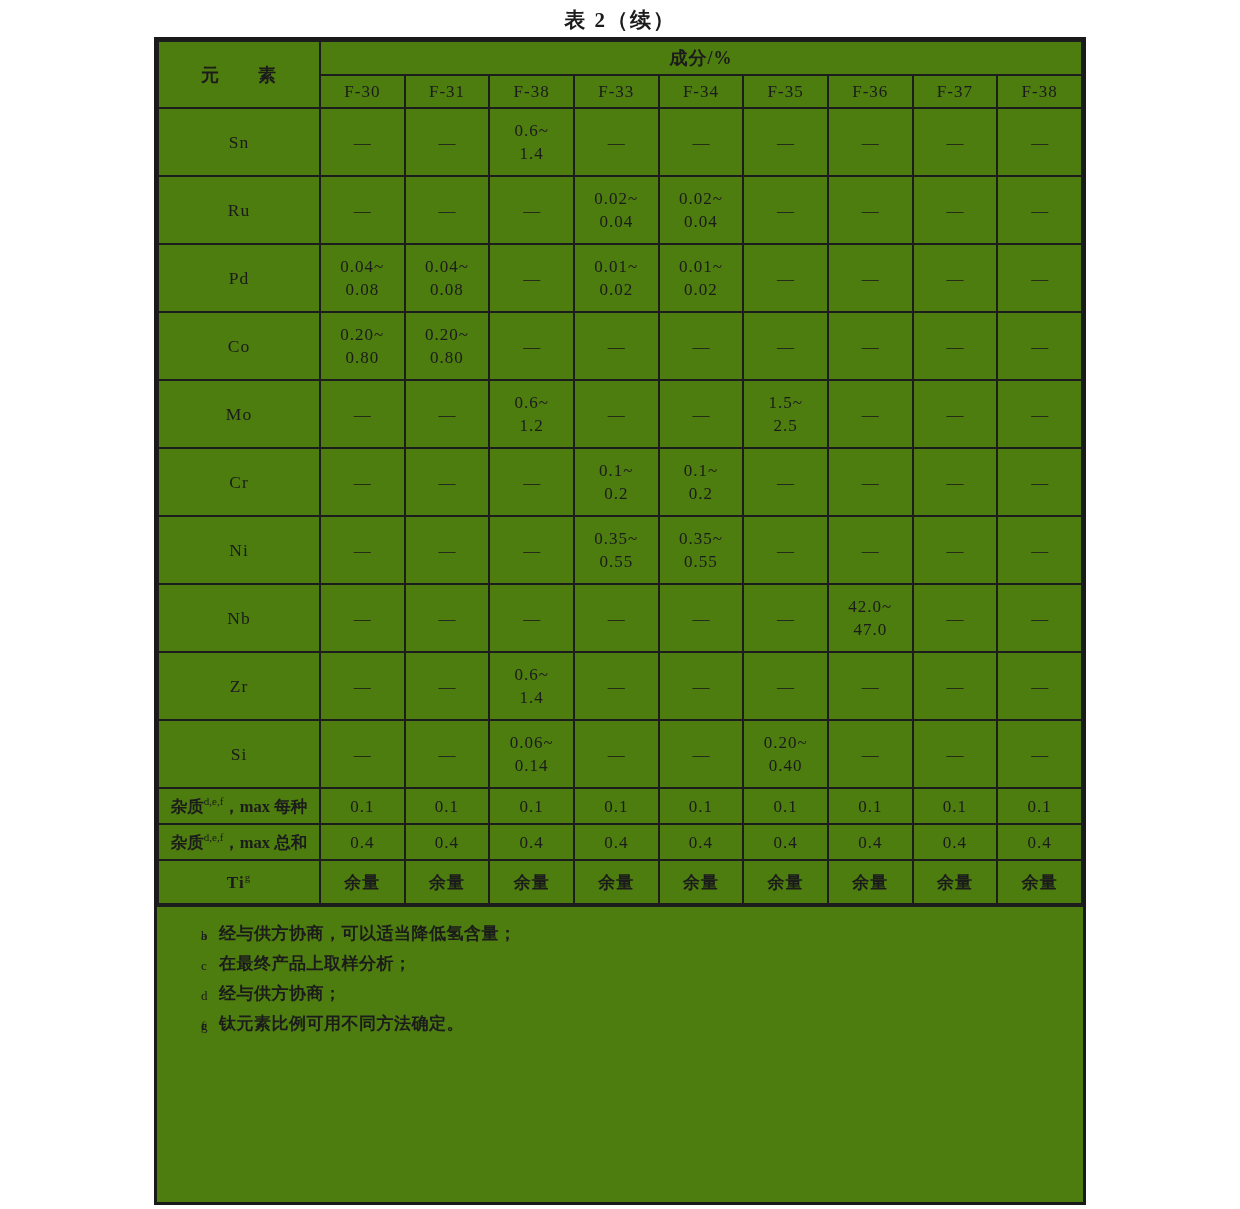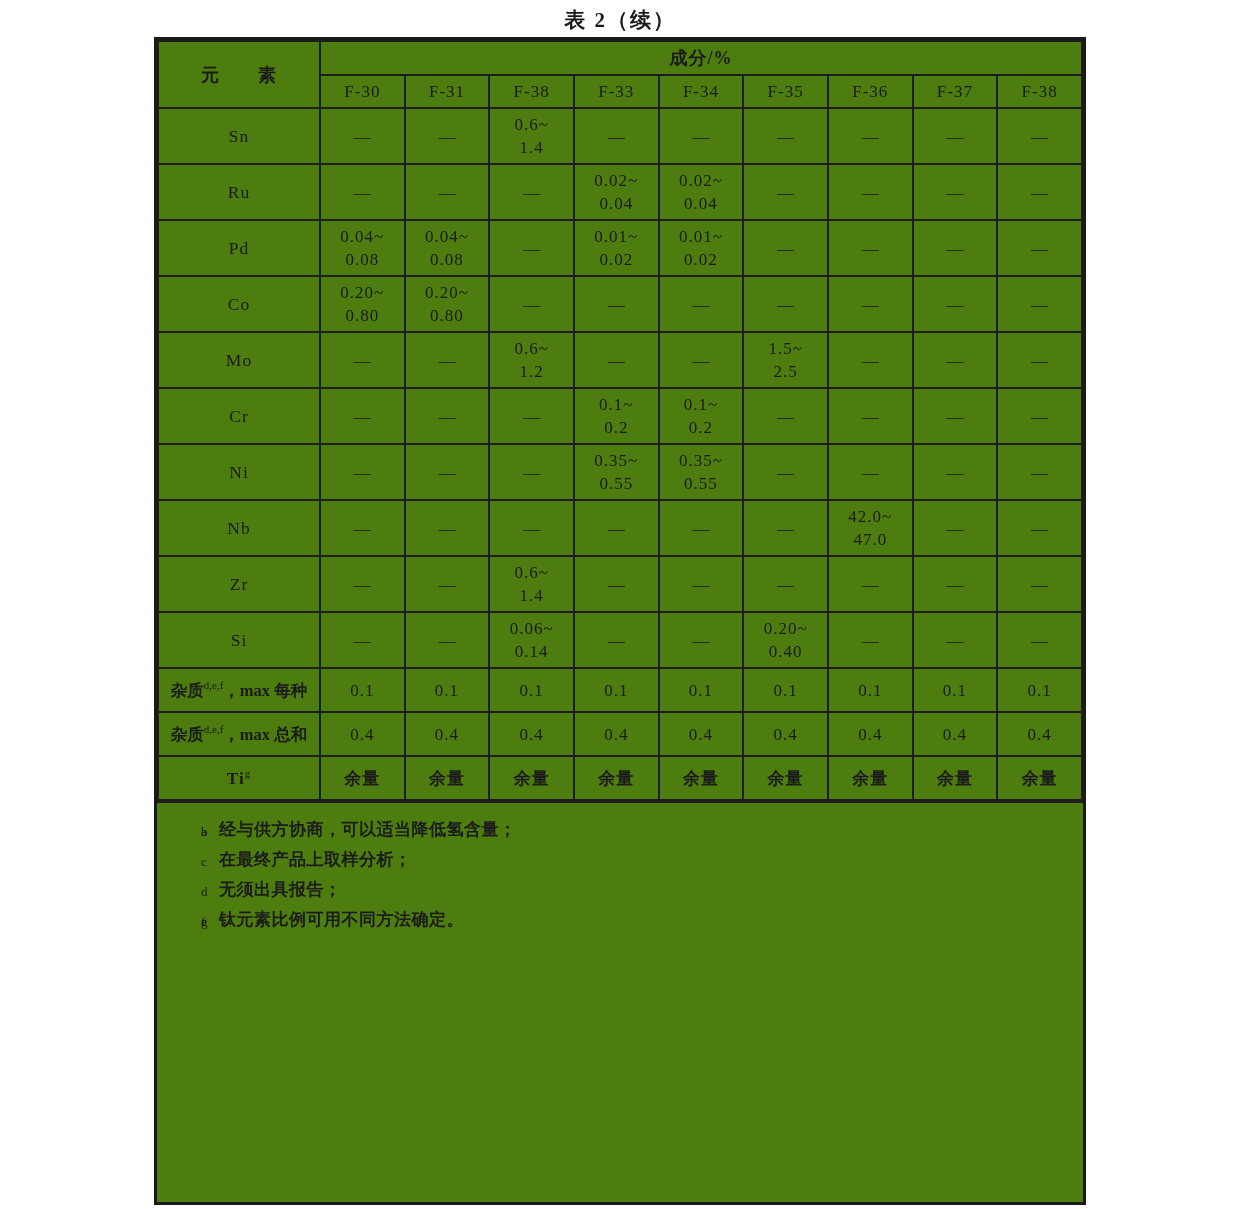--- a/index.html
+++ b/index.html
@@ -35,23 +35,23 @@
     padding:0;
     font-size:17px;
     overflow:hidden;
   }
   col.col-first{width:162px;}
   tr.hdr-row-1{height:34px;}
   tr.hdr-row-1 td{font-weight:bold;font-size:18px;letter-spacing:1px;}
   tr.hdr-row-2{height:33px;}
   tr.hdr-row-2 td{font-size:17px;letter-spacing:1px;}
   td.label-cell{font-size:17px;letter-spacing:1px;}
-  tr.row-element{height:56px;}
+  tr.row-element{height:68px;}
   tr.row-element td.label-cell{font-size:17.5px;}
-  tr.row-impurity{height:44px;}
+  tr.row-impurity{height:36px;}
   tr.row-impurity td.label-cell{font-weight:bold;font-size:16.5px;letter-spacing:0;}
   tr.row-balance{height:44px;}
   tr.row-balance td{font-weight:bold;}
   td.value-cell{white-space:pre-line;line-height:23px;letter-spacing:1px;}
   td.value-cell.dash{letter-spacing:0;}
   sup{font-size:11px;font-weight:normal;}
   .fn-area{
     border-top:2px solid #1d1d1d;
     padding:12px 22px 0 44px;
     box-sizing:border-box;
@@ -272,18 +272,18 @@
           <td class="value-cell">余量</td>
           <td class="value-cell">余量</td>
           <td class="value-cell">余量</td>
         </tr>
       </tbody>
   </table>
   <div class="fn-area" id="footnotes">
       <div class="footnote"><sup class="fn-marker">a</sup></div>
       <div class="footnote"><sup class="fn-marker">b</sup><span>经与供方协商，可以适当降低氢含量；</span></div>
       <div class="footnote"><sup class="fn-marker">c</sup><span>在最终产品上取样分析；</span></div>
-      <div class="footnote"><sup class="fn-marker">d</sup><span>无须出具报告；</span></div>
+      <div class="footnote"><sup class="fn-marker">d</sup><span>经与供方协商；</span></div>
       <div class="footnote"><sup class="fn-marker">e</sup></div>
       <div class="footnote"><sup class="fn-marker">f</sup></div>
       <div class="footnote"><sup class="fn-marker">g</sup><span>钛元素比例可用不同方法确定。</span></div>
     </div>
 </div>
 
 </body></html>

